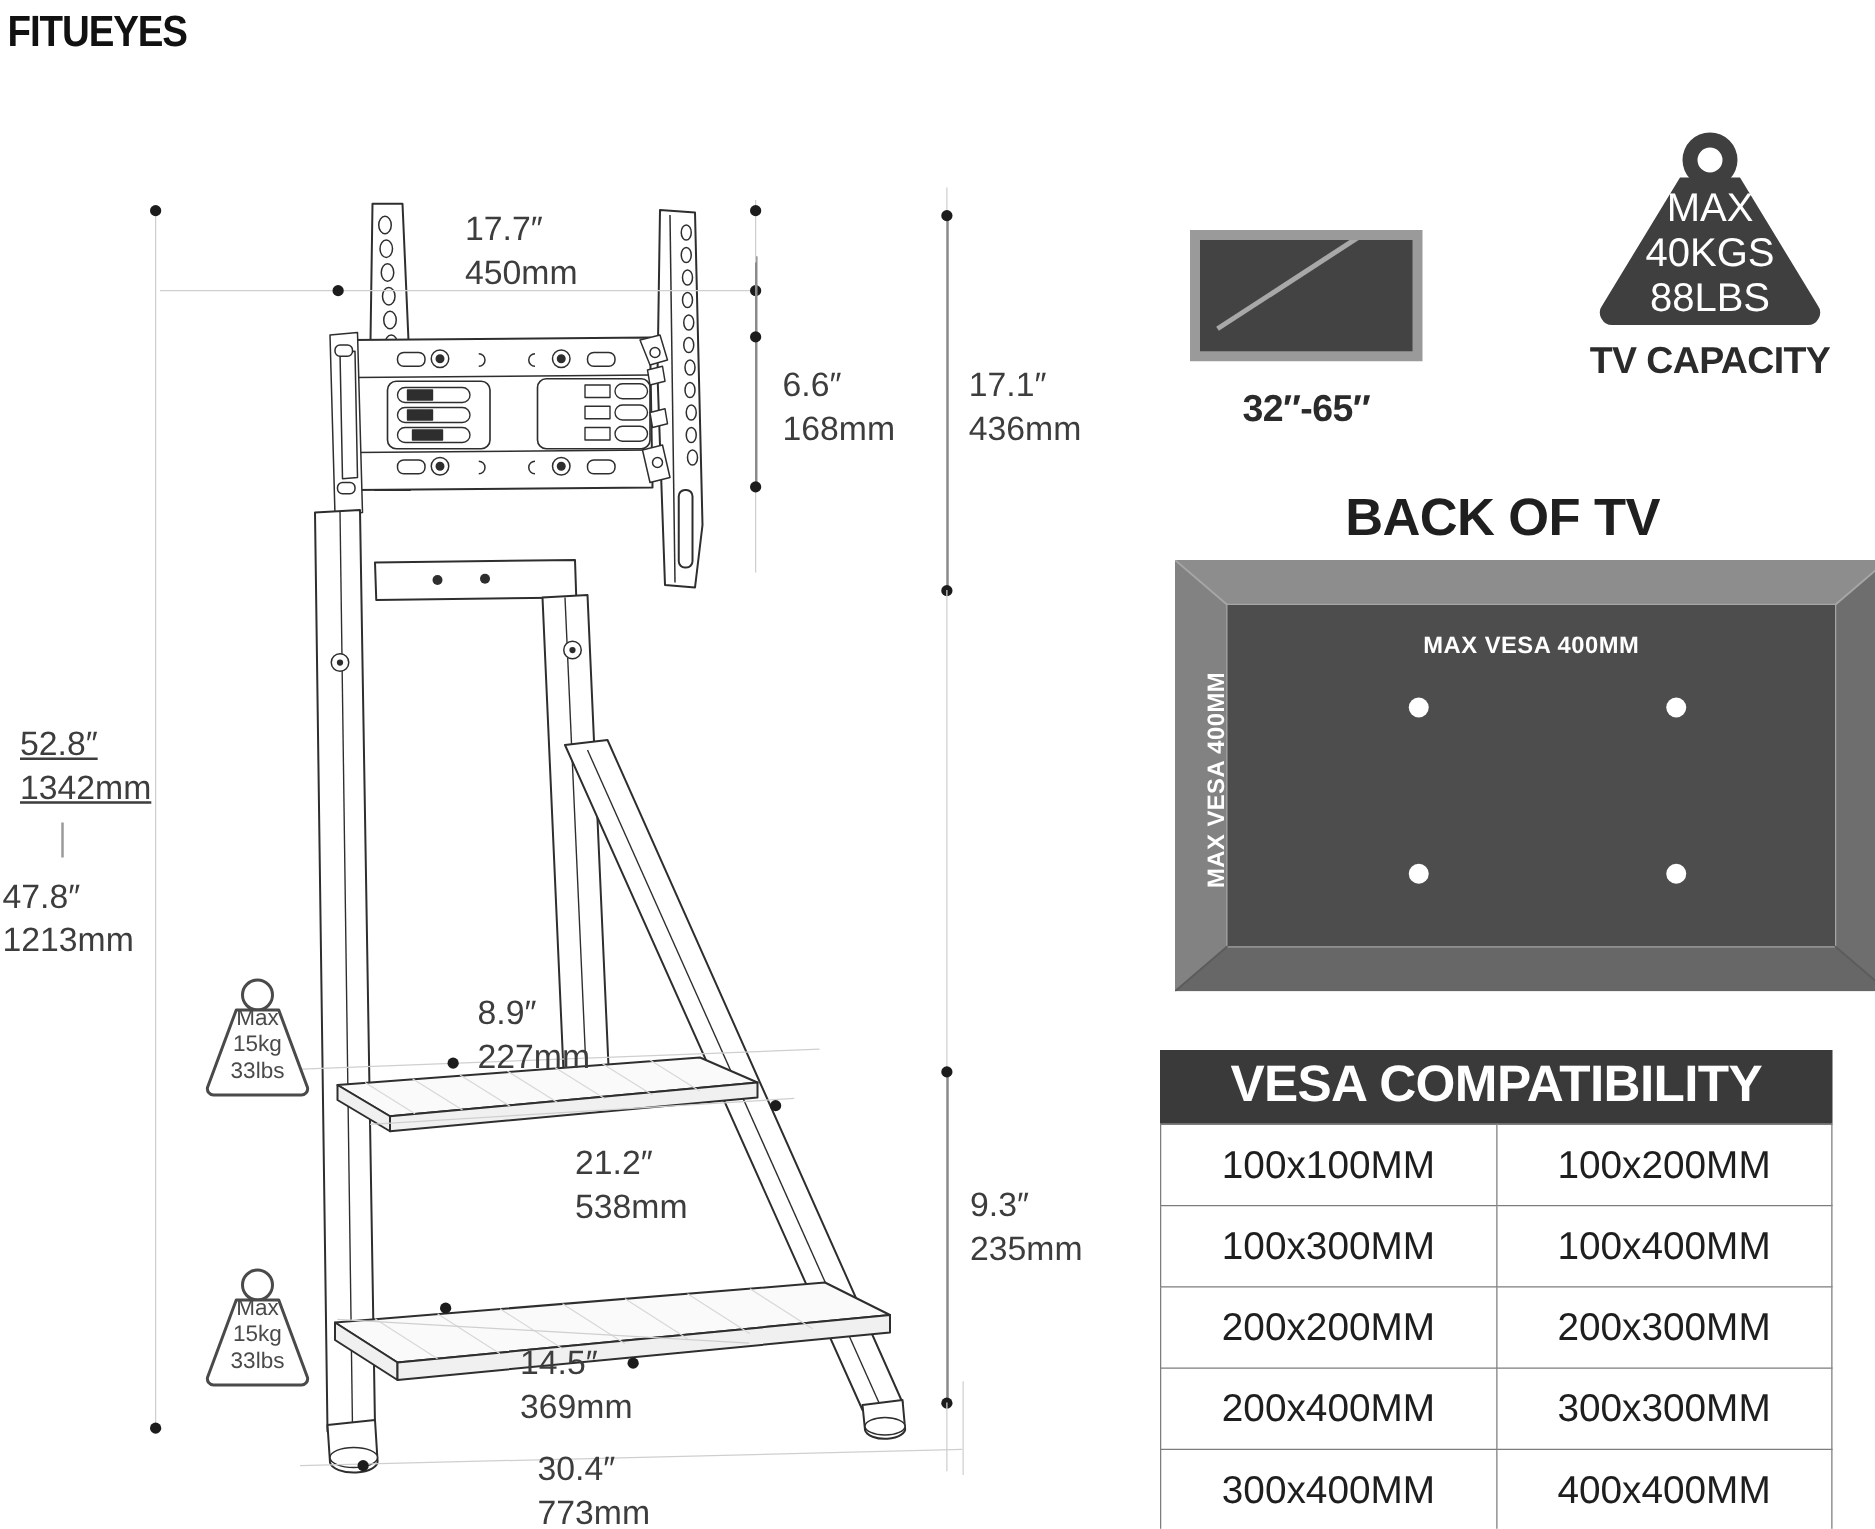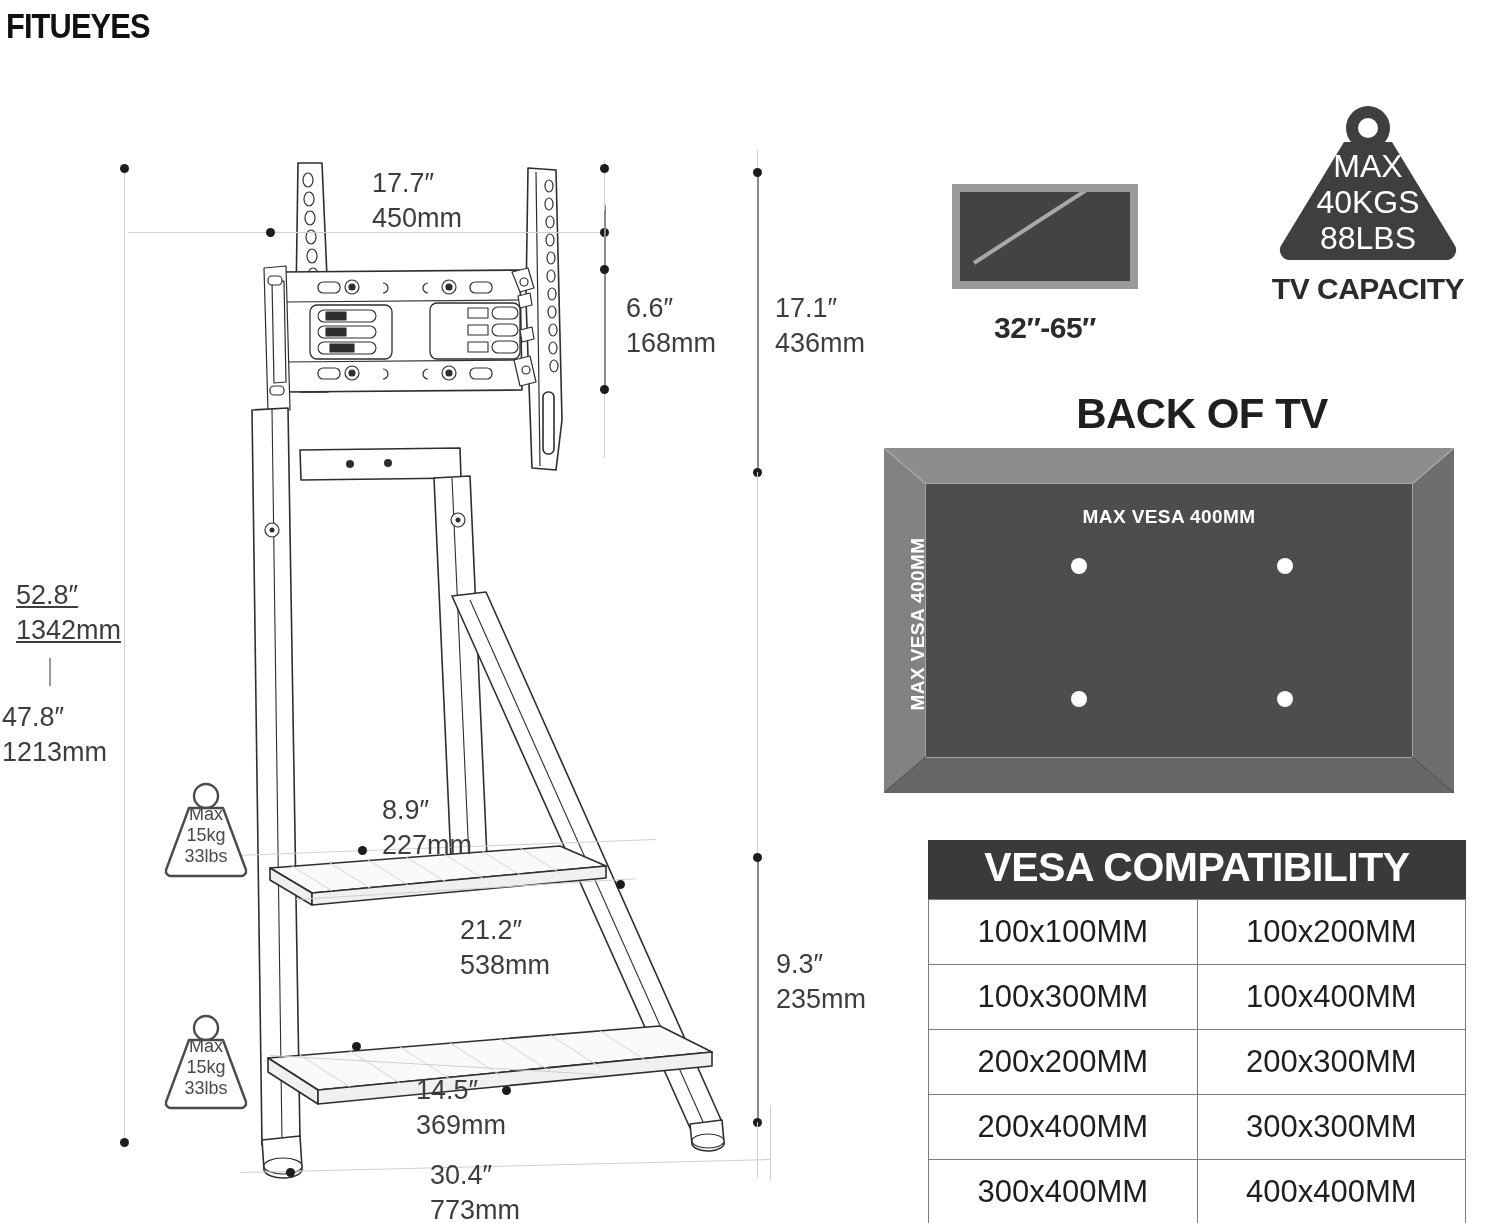--- a/index.html
+++ b/index.html
@@ -81,21 +81,21 @@
     font-weight: bold; font-size: 30px; color: #2b2b2b; letter-spacing: -0.5px;
   }
 
   .back-title {
     position: absolute; left: 912px; top: 390px; width: 580px;
     text-align: center; font-weight: bold; font-size: 42px; color: #1f1f1f;
     letter-spacing: -0.5px;
   }
 
   
-  .tvback { position: absolute; left: 884px; top: 448px; width: 525px; height: 345px; }
+  .tvback { position: absolute; left: 940px; top: 448px; width: 525px; height: 345px; }
   .tvback svg { position:absolute; left:0; top:0; }
   .vesa-h {
     position: absolute; left: 0; top: 58px; width: 570px; text-align: center;
     color: #ffffff; font-size: 19px; font-weight: bold; letter-spacing: 0.4px;
   }
   .vesa-v {
     position: absolute; left: -76px; top: 165px; width: 220px; text-align: center;
     color: #ffffff; font-size: 19px; font-weight: bold; letter-spacing: 0.4px;
     transform: rotate(-90deg);
   }

